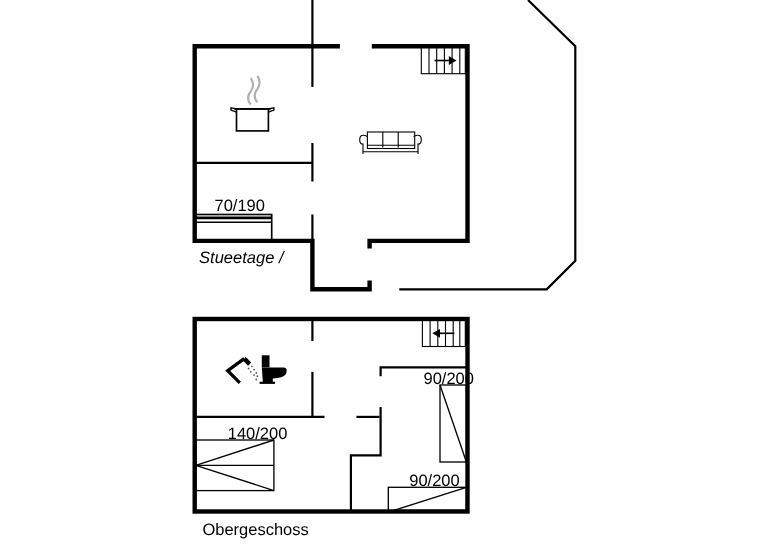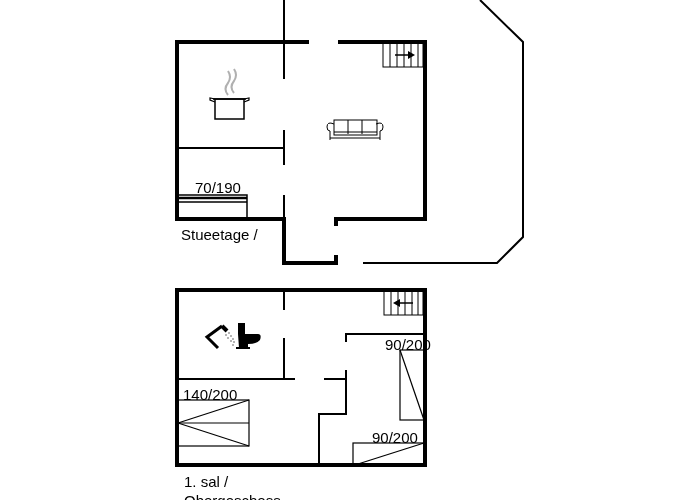--- a/index.html
+++ b/index.html
@@ -122,23 +122,22 @@
 
     <g fill="#000" stroke="none">
       <rect x="238" y="323" width="7" height="11"></rect>
       <path d="M238,334 L258,334 q4,0 2,6 q-3,4 -12,4 l0,4 l-9,0 z"></path>
       <rect x="236" y="347" width="14" height="2"></rect>
     </g>
   </g>
 </svg>
 
 <span class="lbl dim" style="left:195px; top:179px;">70/190</span>
-<div class="lbl floor" style="left:181px; top:225px;">
+<div class="lbl floor" style="left:181px; top:225px;font-style:italic;">
   <div>Stueetage /</div>
 </div>
 
-<span class="lbl dim" style="left:183px; top:386px;">140/200</span>
+<span class="lbl dim" style="left:207px; top:386px;">140/200</span>
 <span class="lbl dim" style="left:385px; top:336px;">90/200</span>
 <span class="lbl dim" style="left:372px; top:429px;">90/200</span>
 <div class="lbl floor" style="left:184px; top:472px;">
-  <div>1. sal /</div>
   <div>Obergeschoss</div>
 </div>
 
 </body></html>

